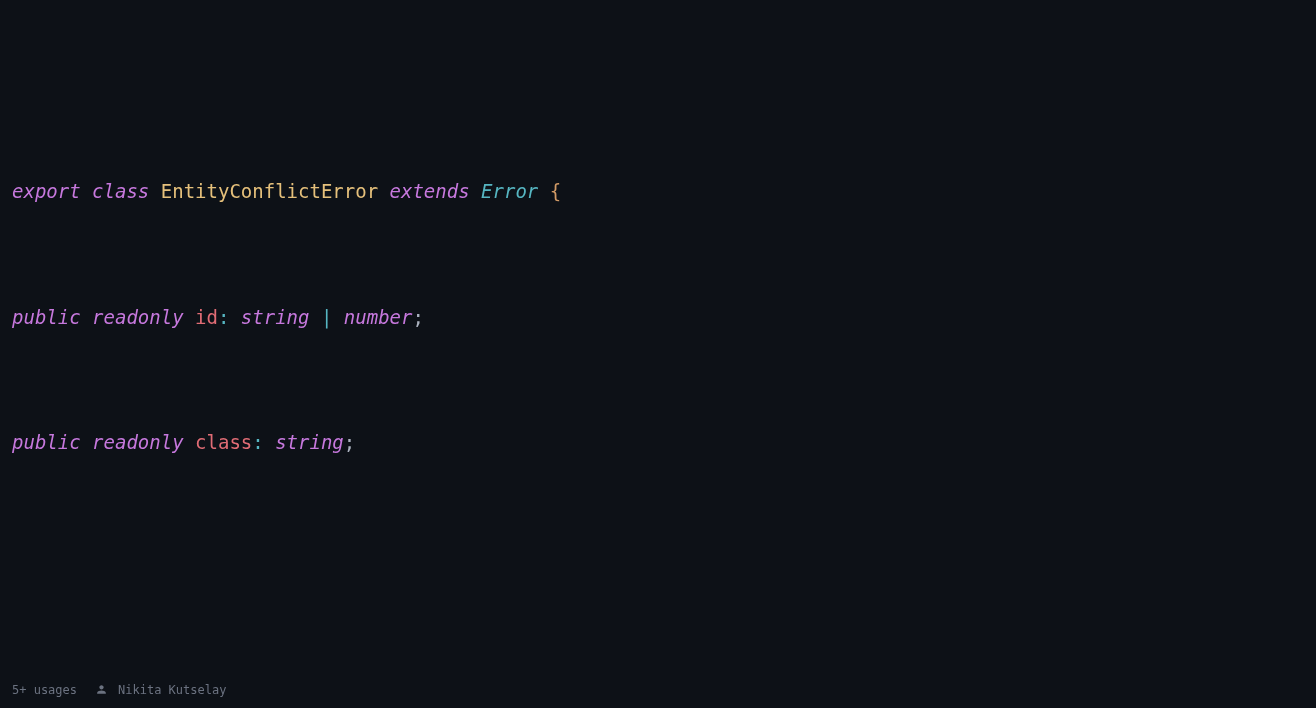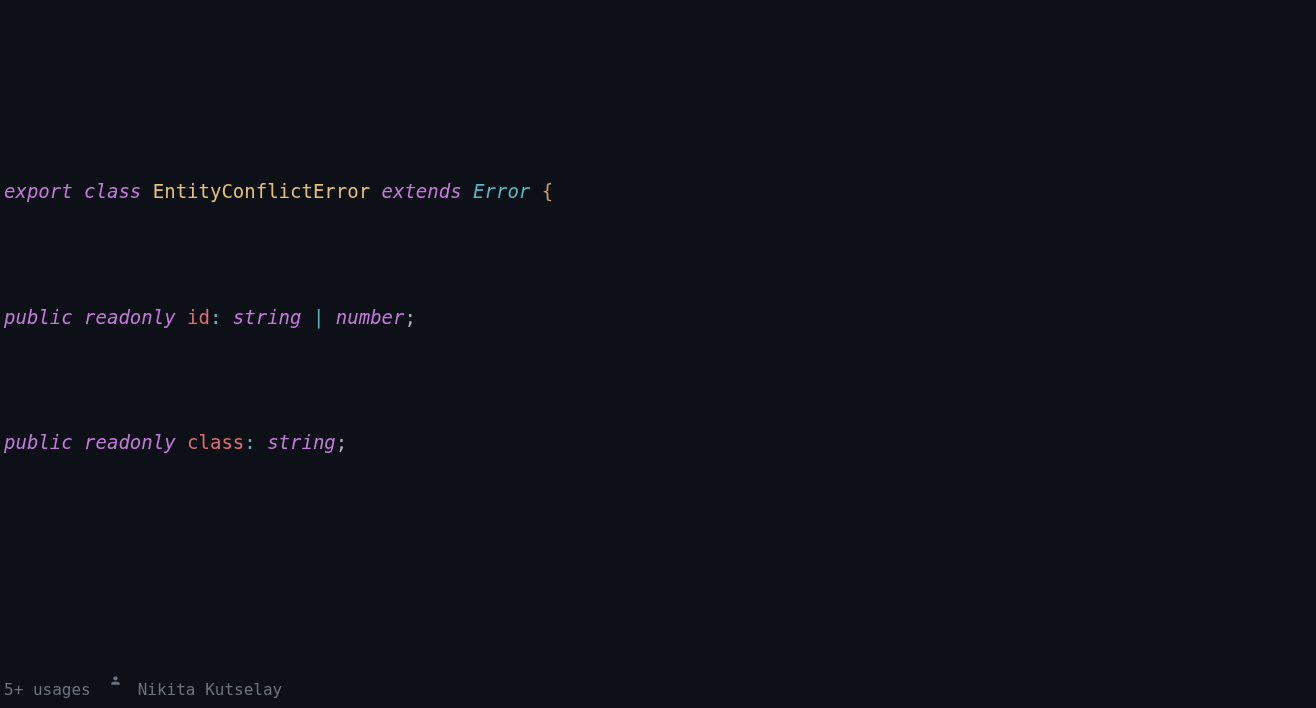--- a/index.html
+++ b/index.html
@@ -9,34 +9,34 @@
     font-size: 19px;
     font-style: italic;
     line-height: 2.2;
     color: #c9d1d9;
     padding: 4px 0 8px 0;
     width: 1316px;
     height: 708px;
     overflow: hidden;
     white-space: pre;
   }
-  .line { padding-left: 4px; height: 42px; }
+  .line { padding-left: 12px; height: 42px; }
   .indent1 { }
   .hint-line {
     font-style: normal;
-    font-size: 16px;
+    font-size: 12px;
     color: #6b7280;
     height: 32px;
     line-height: 32px;
     display: flex;
     align-items: center;
     gap: 18px;
   }
   .hint-link { color: #6b7280; cursor: pointer; }
-  .author { display: flex; align-items: flex-start; gap: 16px; color: #6b7280; cursor: pointer;}
+  .author { display: flex; align-items: center; gap: 10px; color: #6b7280; cursor: pointer;}
   .person-icon { display: inline-flex; }
 
   
   .kw-export { color: #c678dd; }
   .kw-class { color: #c678dd; }
   .kw-extends { color: #c678dd; }
   .kw-public { color: #c678dd; }
   .kw-readonly { color: #c678dd; }
 
   .classname { color: #e5c07b; font-style: normal; }

